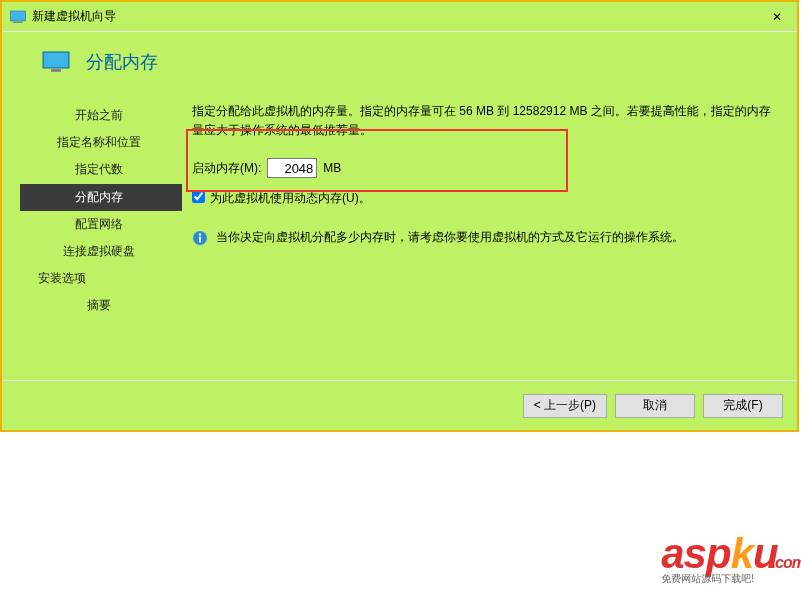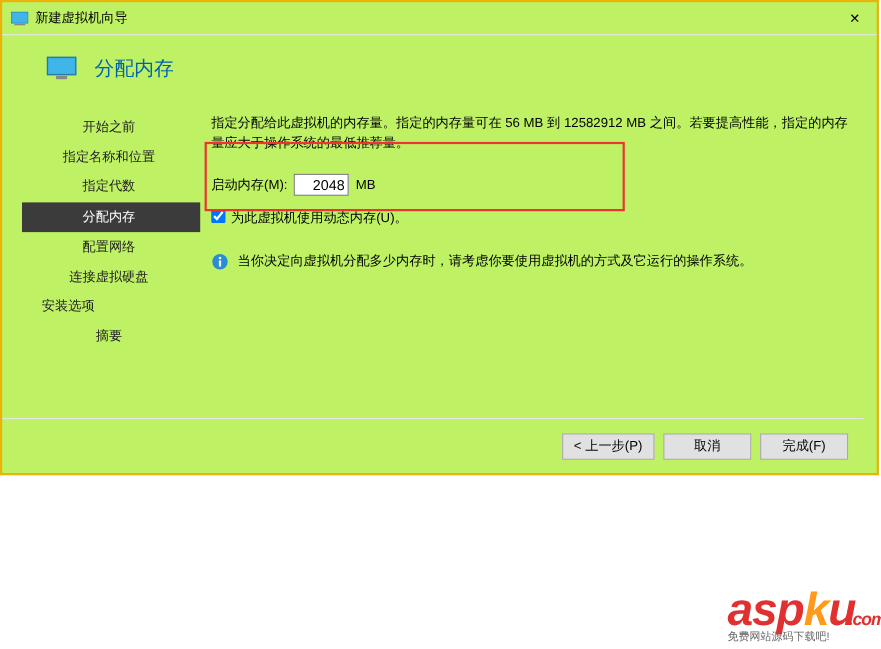--- a/index.html
+++ b/index.html
@@ -137,21 +137,21 @@
     }
     .info-icon {
       width: 16px;
       height: 16px;
       flex-shrink: 0;
     }
     .footer-bar {
       position: absolute;
       bottom: 0;
       left: 0;
-      right: 12px;
+      right: 0;
       height: 50px;
       border-top: 1px solid #e5e5e5;
       display: flex;
       align-items: center;
       justify-content: flex-end;
       padding: 0 14px;
       gap: 8px;
     }
     .wiz-btn {
       min-width: 80px;

